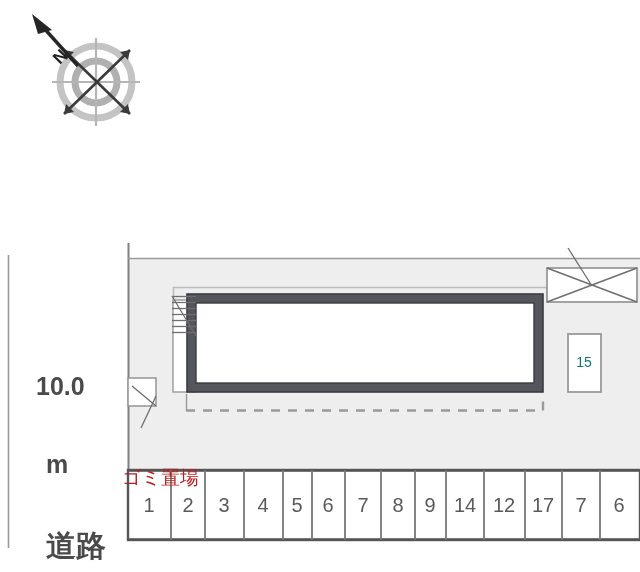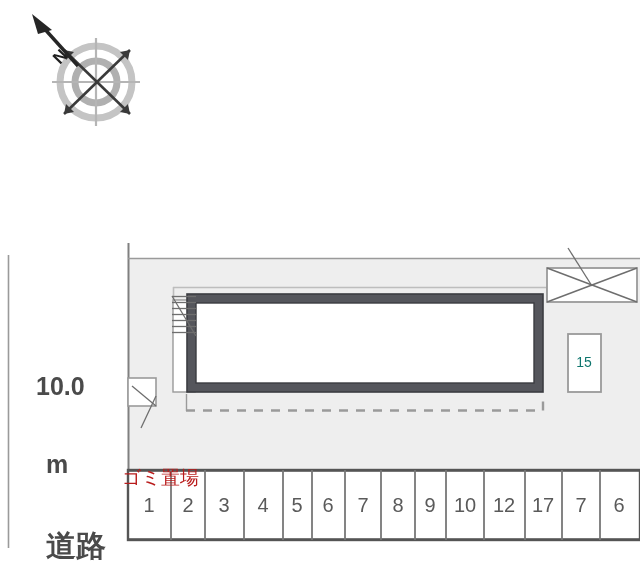--- a/index.html
+++ b/index.html
@@ -182,21 +182,21 @@
 
   <div class="stall-num" style="left:149px">1</div>
   <div class="stall-num" style="left:188px">2</div>
   <div class="stall-num" style="left:224px">3</div>
   <div class="stall-num" style="left:263px">4</div>
   <div class="stall-num" style="left:297px">5</div>
   <div class="stall-num" style="left:328px">6</div>
   <div class="stall-num" style="left:363px">7</div>
   <div class="stall-num" style="left:398px">8</div>
   <div class="stall-num" style="left:430px">9</div>
-  <div class="stall-num" style="left:465px">10</div>
+  <div class="stall-num" style="left:465px">14</div>
   <div class="stall-num" style="left:504px">12</div>
   <div class="stall-num" style="left:543px">17</div>
   <div class="stall-num" style="left:581px">7</div>
   <div class="stall-num" style="left:619px">6</div>
 
   <div id="stall15-num">15</div>
 
 </div>
 
 </body></html>

